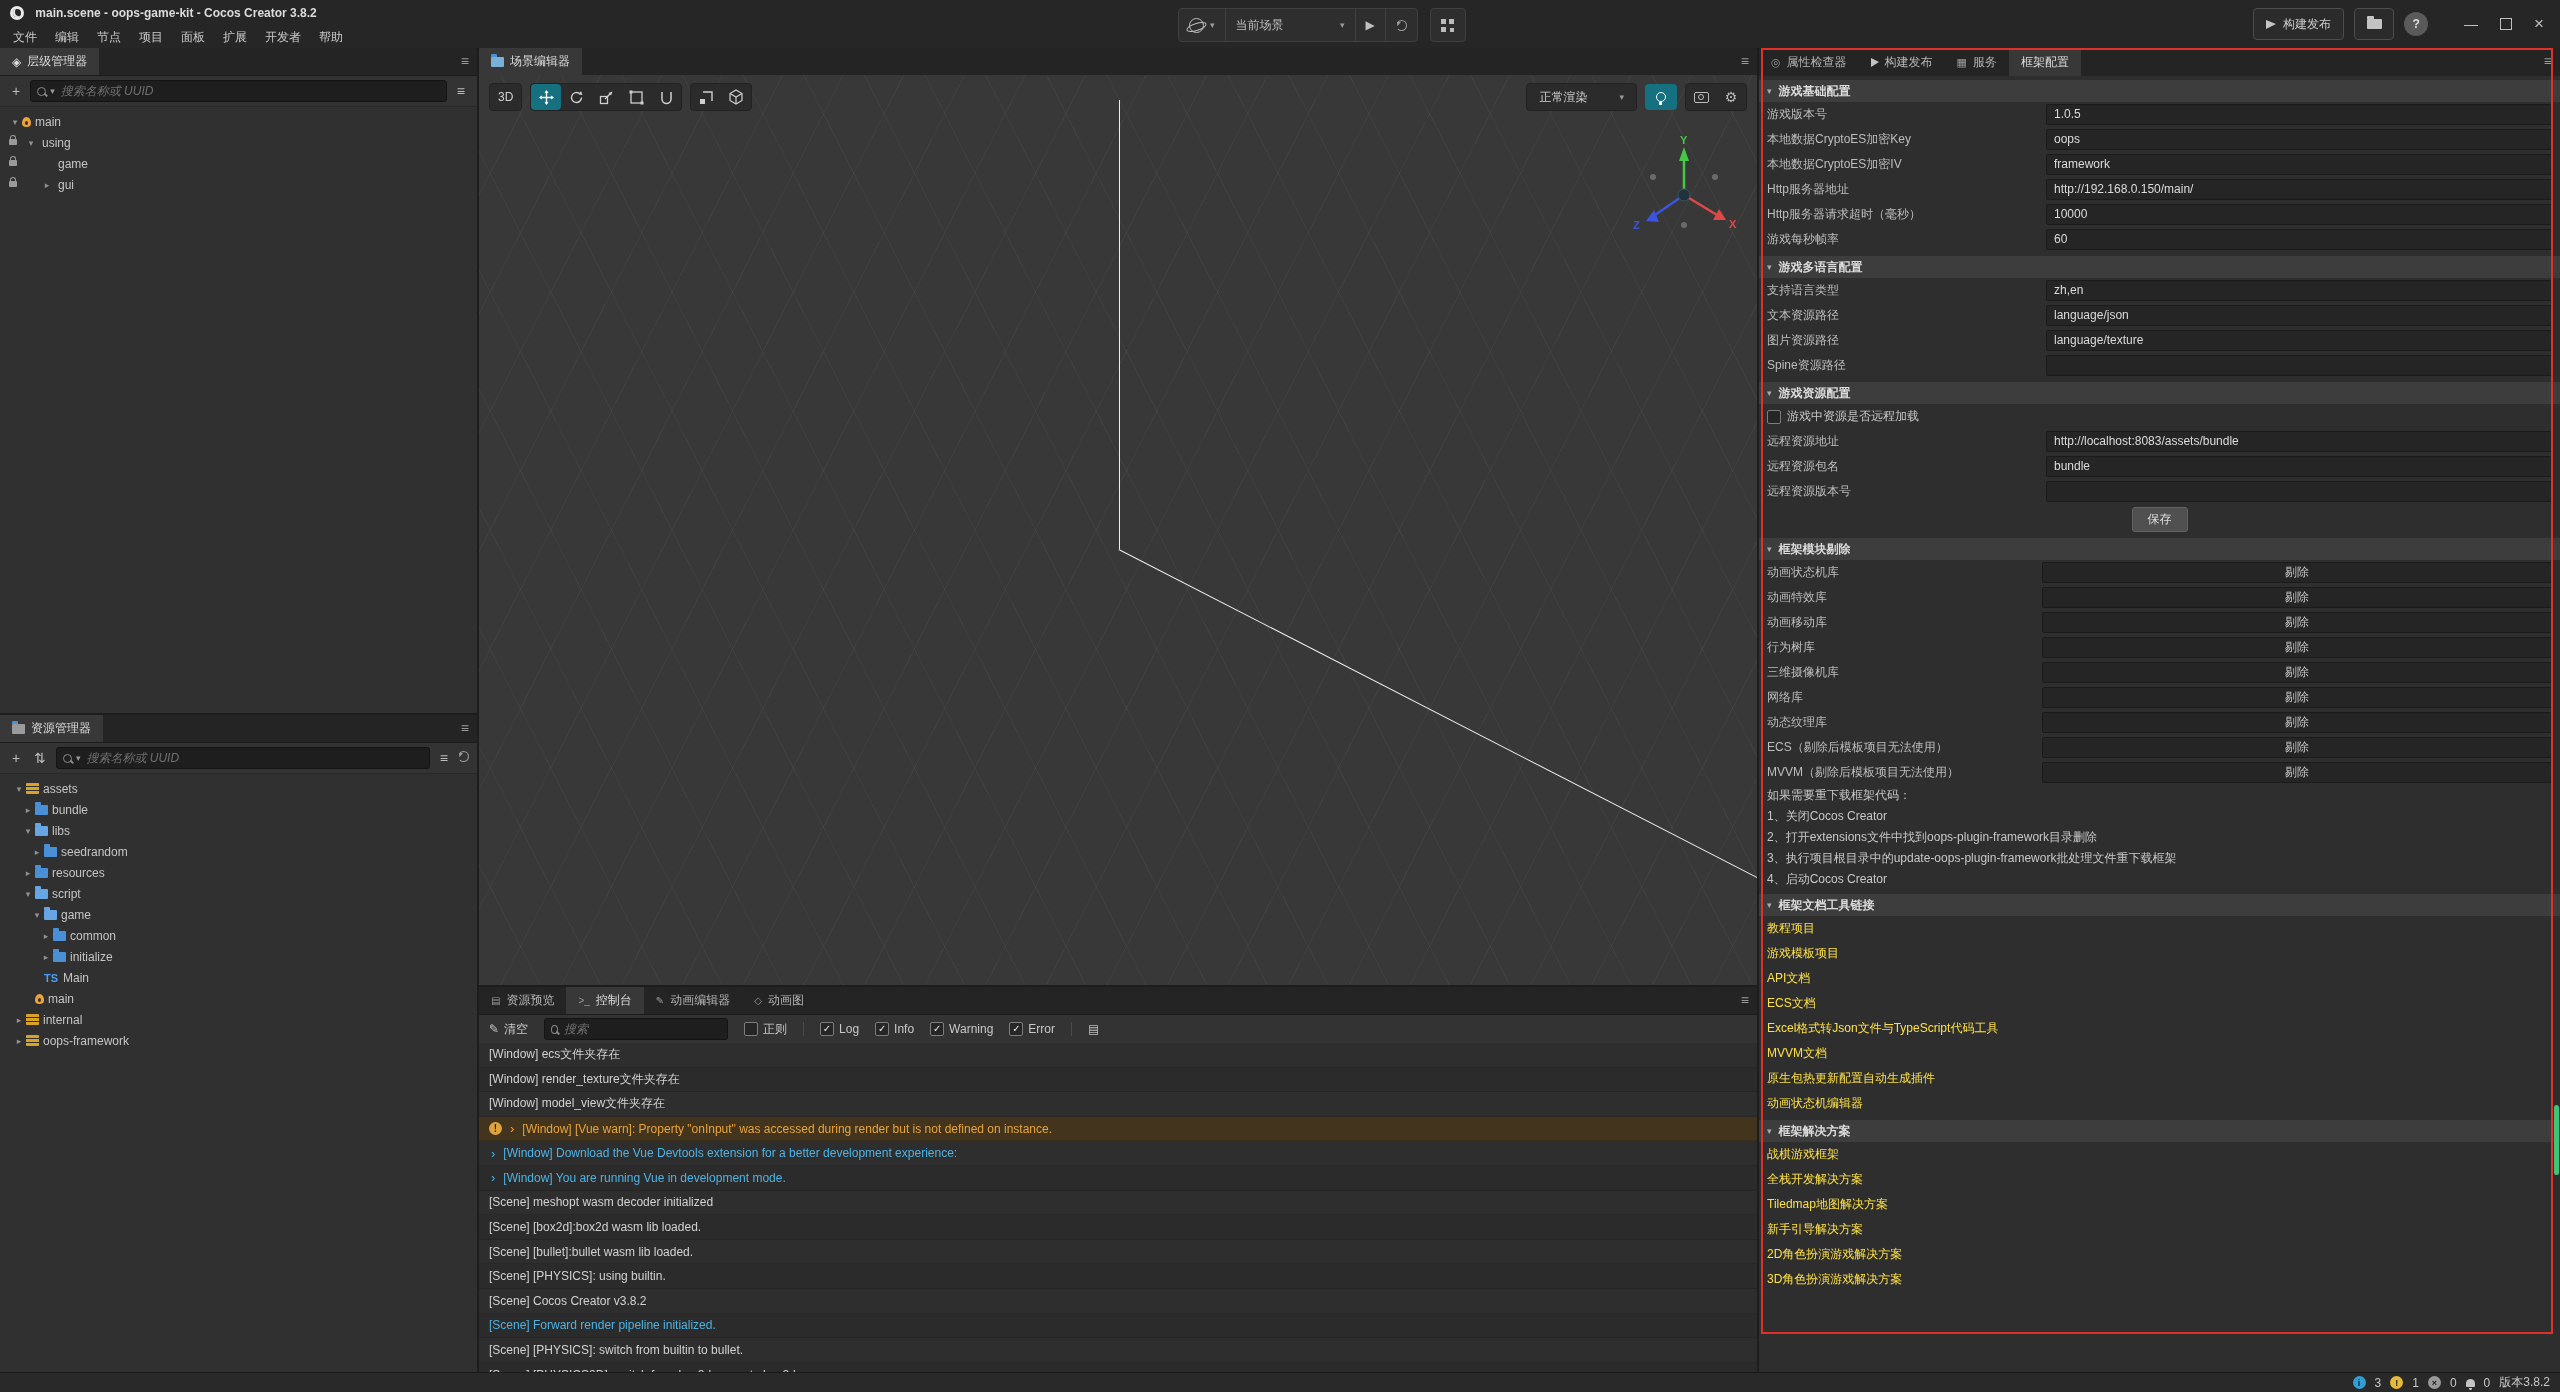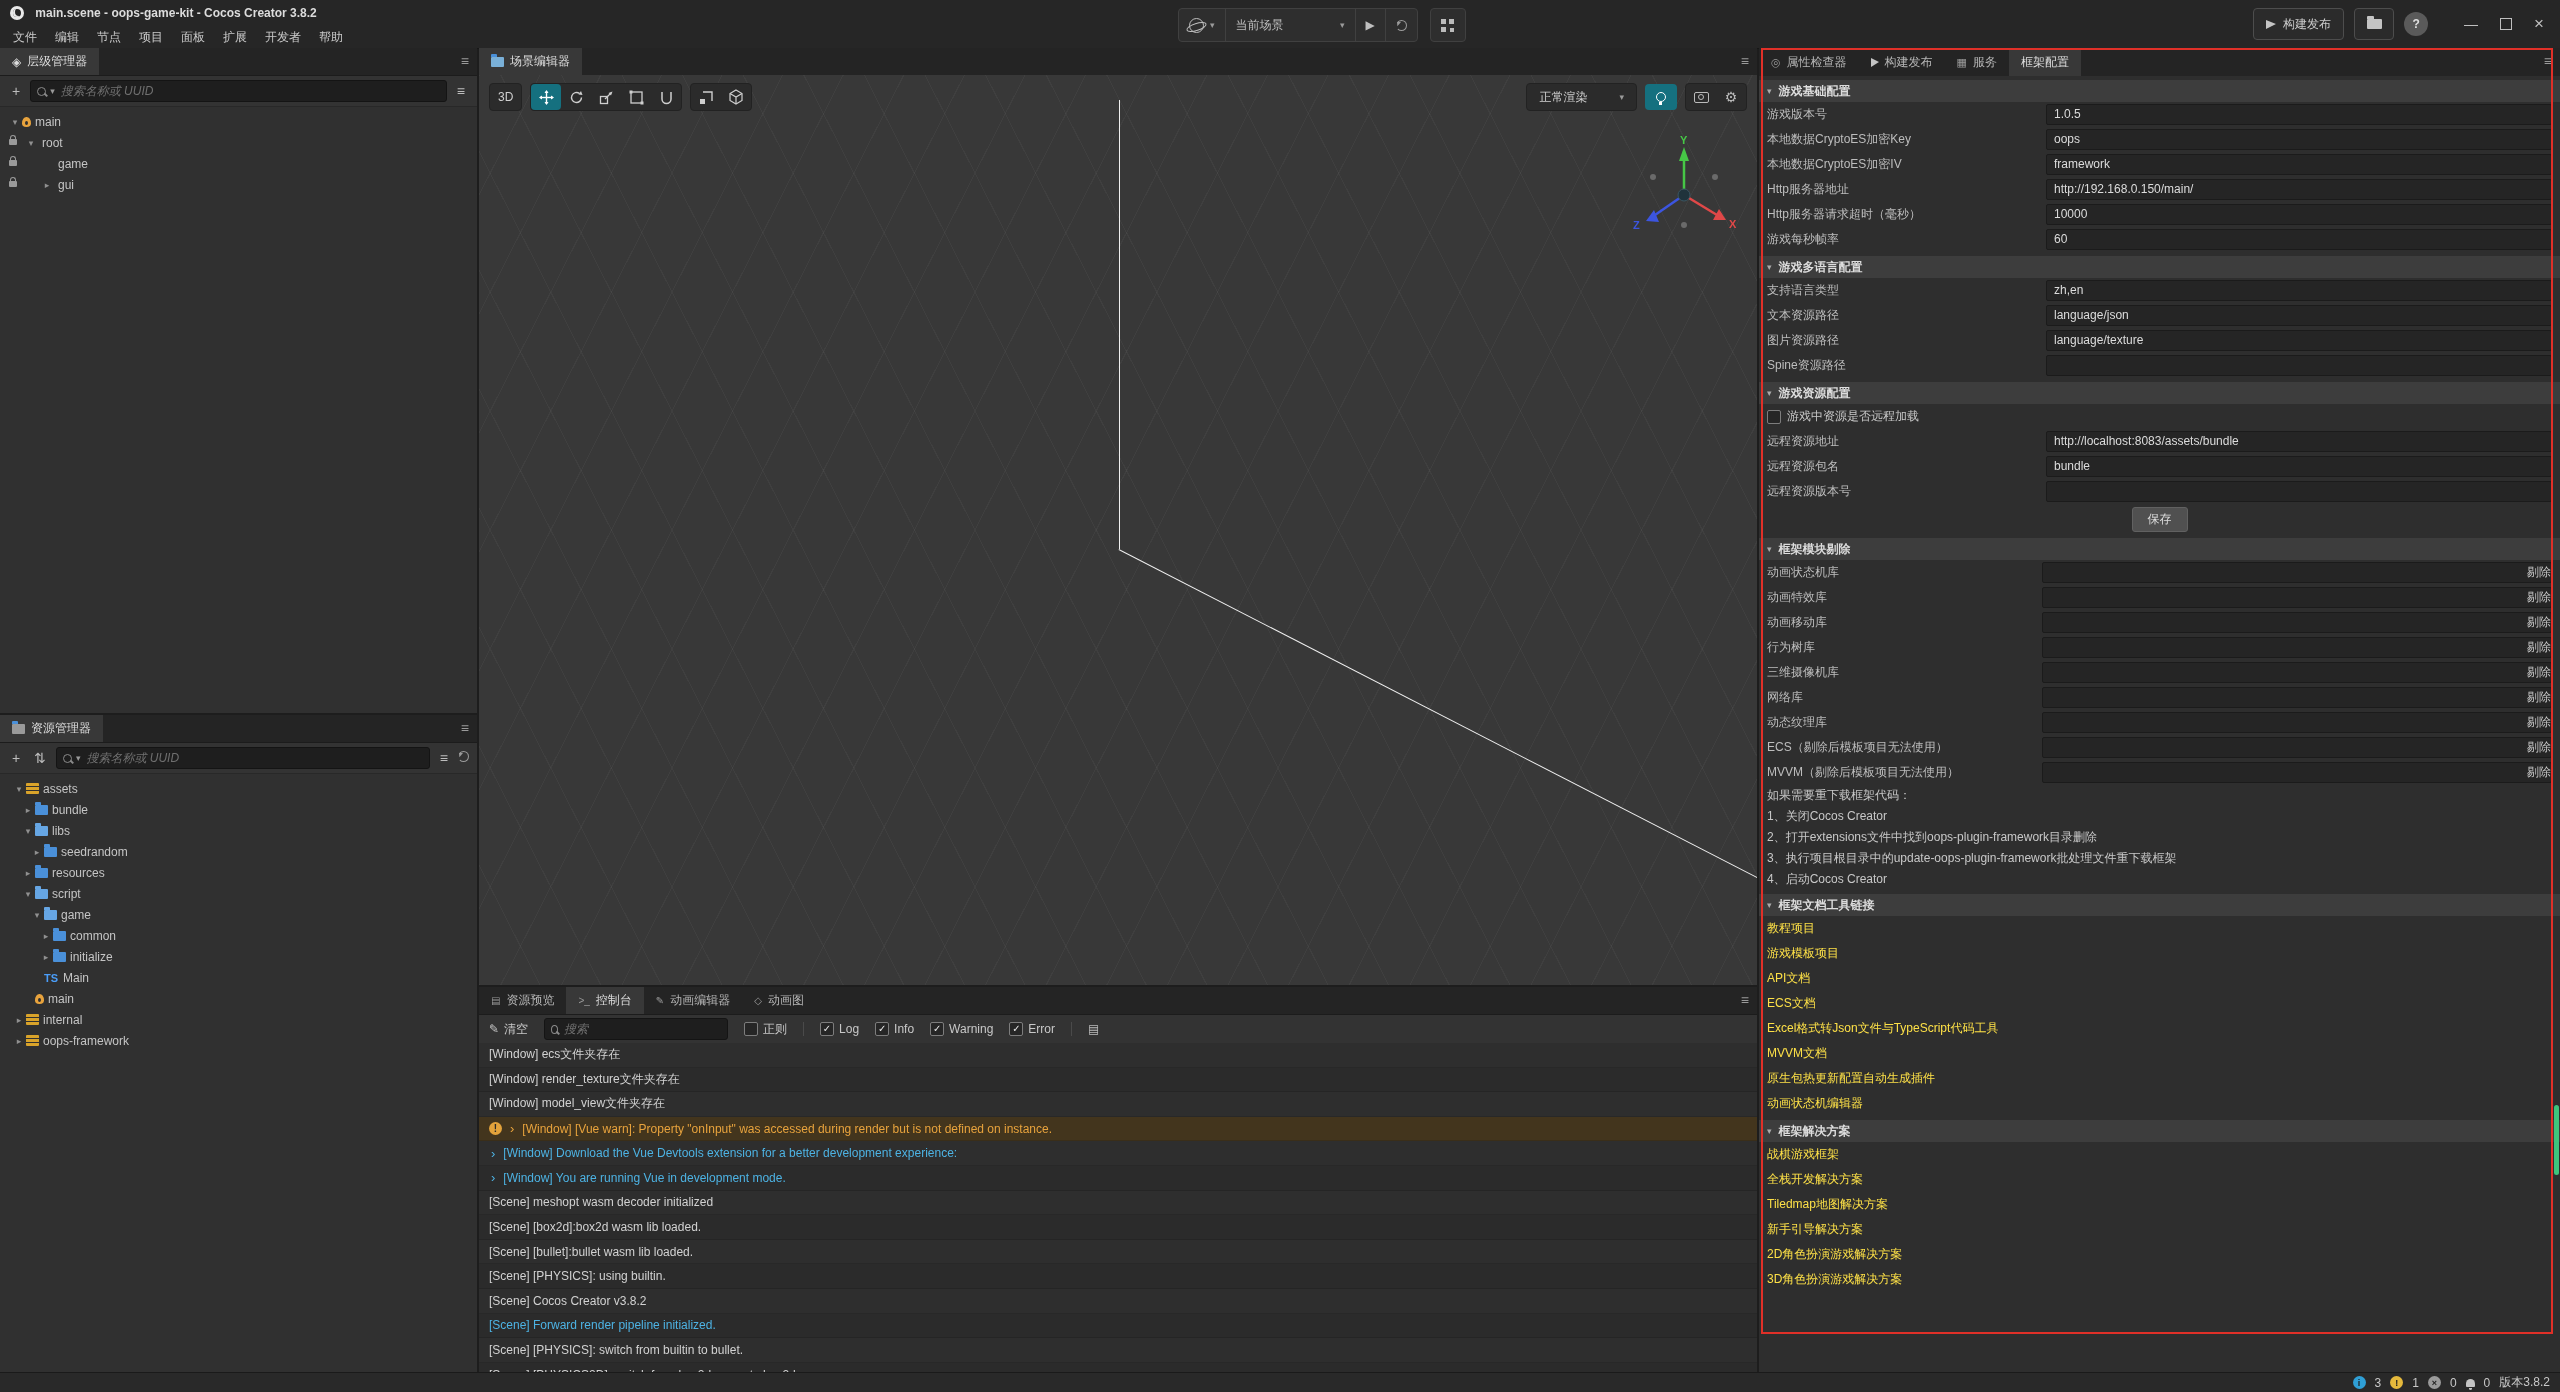--- a/index.html
+++ b/index.html
@@ -96,21 +96,21 @@
   .lrow.info{color:#4db3e4;}
   .wicon{width:13px;height:13px;border-radius:50%;background:#e2a23b;color:#2b2b2b;font-weight:bold;font-size:10px;display:flex;align-items:center;justify-content:center;flex:none;}
   .lx{font-size:13px;margin:0 2px;flex:none;}
   
   #insbody{position:absolute;left:0;top:28px;right:0;bottom:0;background:#2e2e2e;}
   .ish{margin-top:4px;height:22px;background:#3d3d3d;display:flex;align-items:center;gap:7px;padding:0 8px;color:#dddddd;font-weight:bold;}
   .ichev{font-size:9px;color:#aaaaaa;font-weight:normal;}
   .irow{height:25px;display:flex;align-items:center;padding-left:8px;position:relative;}
   .ilab{width:276px;color:#bdbdbd;flex:none;}
   .ifield{position:absolute;left:287px;right:8px;height:19px;line-height:19px;background:#252525;border:1px solid #1b1b1b;border-radius:2px;padding:0 7px;color:#dcdcdc;white-space:nowrap;overflow:hidden;}
-  .ibar{position:absolute;left:283px;right:8px;height:19px;line-height:19px;background:#252525;border:1px solid #1b1b1b;border-radius:2px;text-align:right;color:#c8c8c8;}
+  .ibar{position:absolute;left:283px;right:8px;height:19px;line-height:19px;background:#252525;border:1px solid #1b1b1b;border-radius:2px;text-align:center;color:#c8c8c8;}
   .ibrow{height:30px;display:flex;align-items:center;justify-content:center;}
   .savebtn{background:#505050;border:1px solid #616161;border-radius:3px;color:#dddddd;padding:3px 15px;font-size:12px;font-family:inherit;}
   .itext{height:21px;line-height:21px;padding-left:8px;color:#c8c8c8;}
   .ilinkrow{height:25px;display:flex;align-items:center;padding-left:8px;}
   .ilink{color:#fde047;}
   .redbox{position:absolute;left:2px;top:0;width:792px;height:1286px;border:2px solid #e03028;box-sizing:border-box;pointer-events:none;}
   .greenbar{position:absolute;right:1px;top:1057px;width:5px;height:70px;border-radius:3px;background:#3ec57c;}
   
   #statusbar{position:absolute;left:0;top:1372px;width:2560px;height:20px;background:#292929;border-top:1px solid #1a1a1a;display:flex;align-items:center;justify-content:flex-end;gap:9px;padding-right:10px;box-sizing:border-box;}
   .scircle{width:13px;height:13px;border-radius:50%;display:inline-flex;align-items:center;justify-content:center;font-size:9px;font-weight:bold;color:#1d1d1d;}
@@ -191,21 +191,21 @@
     </div>
     <div class="tree" id="h-tree">
         <div class="trow" style="padding-left: 8px;">
           <span class="chev">▾</span>
           <span class="drop"></span>
           <span class="tlabel">main</span>
         </div>
         <div class="trow" style="padding-left: 24px;">
           <span class="lock"></span>
           <span class="chev">▾</span>
-          <span class="tlabel">root</span>
+          <span class="tlabel">using</span>
         </div>
         <div class="trow" style="padding-left: 40px;">
           <span class="lock"></span>
           <span class="chev"></span>
           <span class="tlabel">game</span>
         </div>
         <div class="trow" style="padding-left: 40px;">
           <span class="lock"></span>
           <span class="chev">▸</span>
           <span class="tlabel">gui</span>

